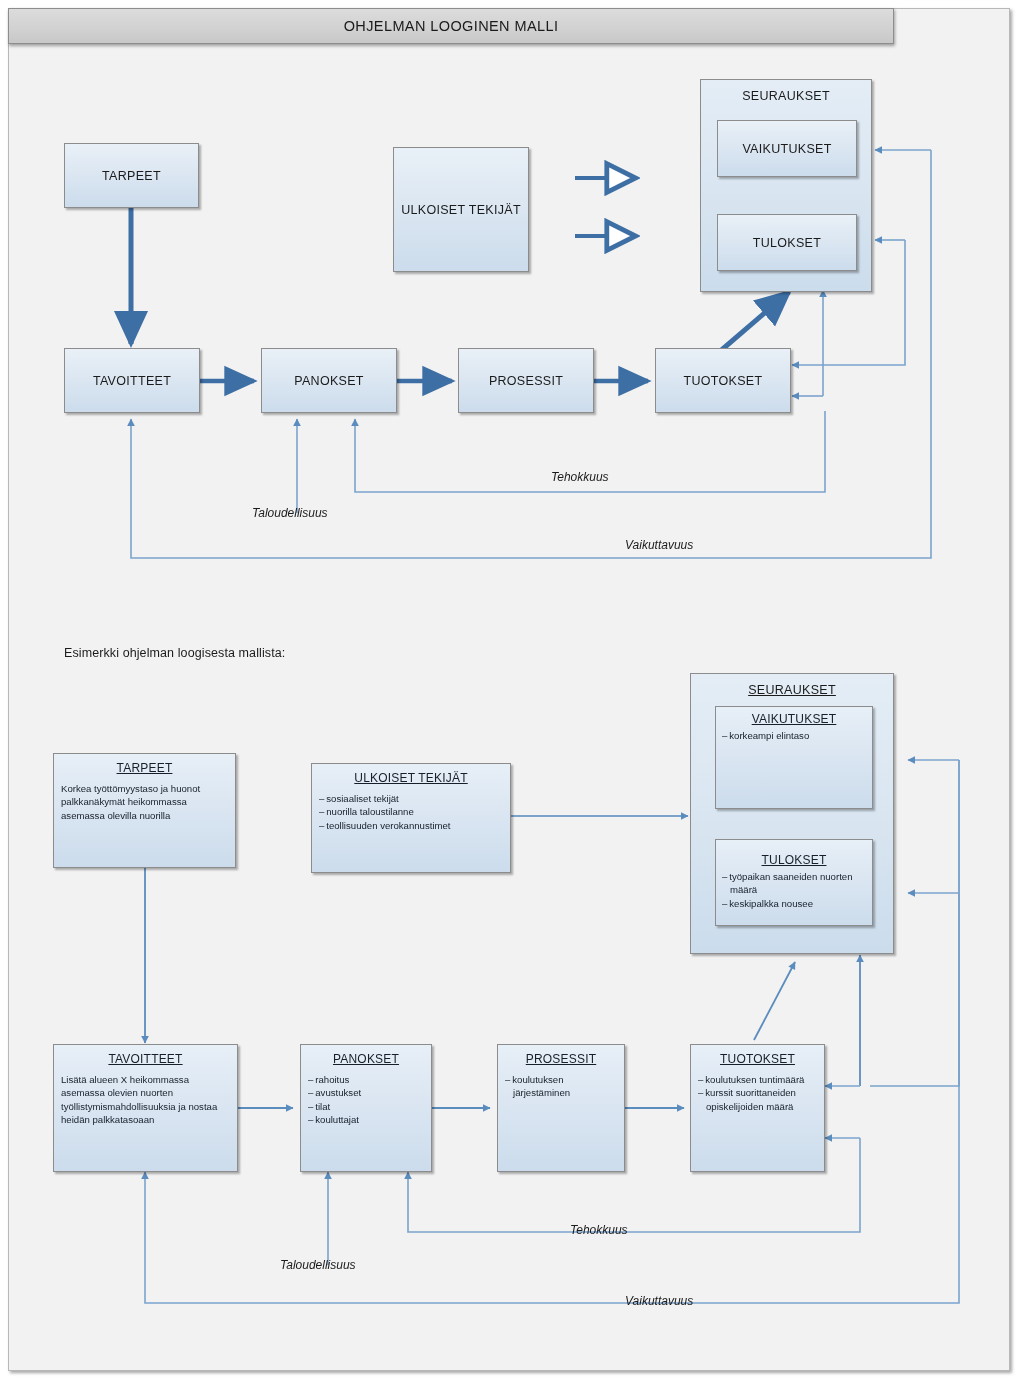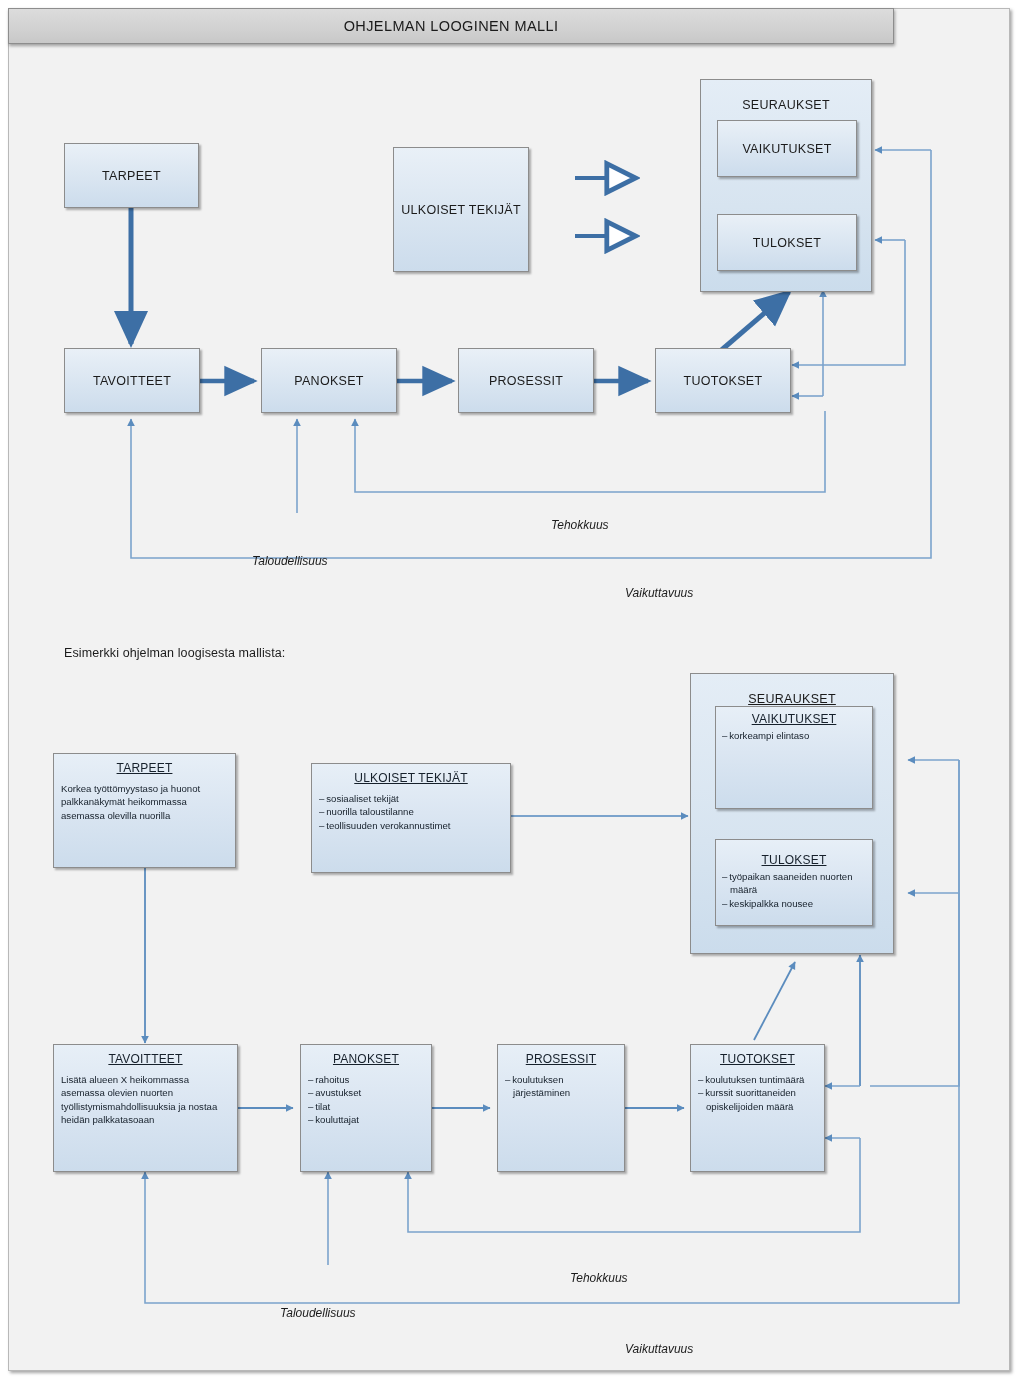--- a/index.html
+++ b/index.html
@@ -41,21 +41,21 @@
     display:flex;align-items:center;justify-content:center;
   }
   .box.plain .lbl{font-size:12.5px;color:#1b1b1b;letter-spacing:.3px;}
   .group{
     position:absolute;box-sizing:border-box;
     background:linear-gradient(to bottom,#e4edf6 0%,#d7e4f0 60%,#cbdcec 100%);
     border:1px solid #8c8c8c;
     box-shadow:1.5px 1.5px 2px rgba(0,0,0,.30);
   }
   .group > .ghead{
-    position:absolute;left:0;right:0;top:18px;text-align:center;
+    position:absolute;left:0;right:0;top:9px;text-align:center;
     font-size:12.5px;color:#1b1b1b;letter-spacing:.3px;
   }
   
   .dbox{
     position:absolute;box-sizing:border-box;
     background:linear-gradient(to bottom,#e7eff7 0%,#dbe6f2 45%,#ccdcec 100%);
     border:1px solid #8c8c8c;
     box-shadow:1.5px 1.5px 2px rgba(0,0,0,.30);
     padding:7px 7px 6px 7px;
   }
@@ -74,21 +74,20 @@
   .group.det > .ghead{text-decoration:underline;}
   
   .caption{
     position:absolute;font-size:12.5px;color:#1b1b1b;
     letter-spacing:.1px;
   }
   
   .fblabel{
     position:absolute;font-style:italic;font-size:12px;color:#1b1b1b;
     white-space:nowrap;
-    margin-top:48px;
   }
 </style>
 </head>
 <body>
 
 <div id="page-frame"></div>
 
 <div id="title-bar">
   <span class="ttl">OHJELMAN LOOGINEN MALLI</span>
 </div>

